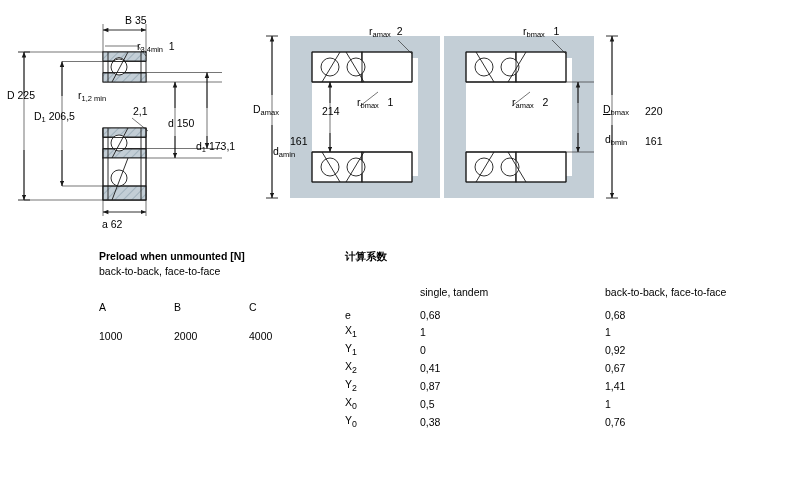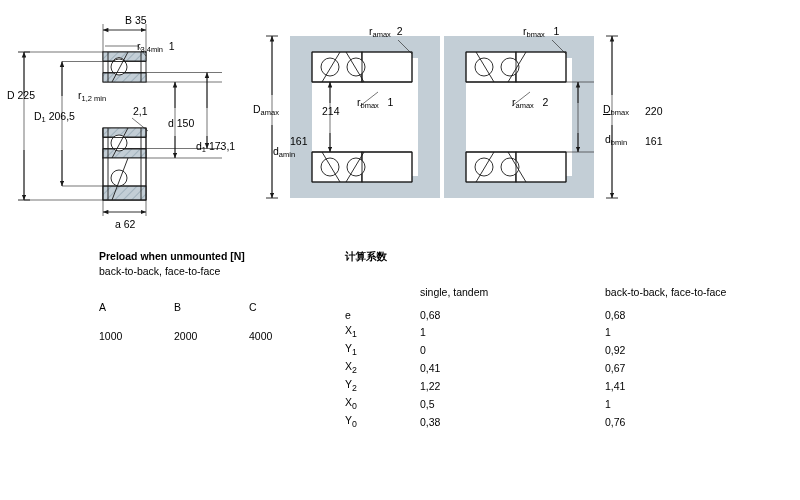--- a/index.html
+++ b/index.html
@@ -207,21 +207,21 @@
 </svg>
 
 <div class="lbl" style="left:99px;top:14px;padding-left:26px;">B  35</div>
 <div class="lbl" style="left:137px;top:40px;">r<sub>3,4min</sub>&nbsp;&nbsp;1</div>
 <div class="lbl" style="left:7px;top:89px;">D  225</div>
 <div class="lbl" style="left:34px;top:110px;">D<sub>1</sub>&nbsp;206,5</div>
 <div class="lbl" style="left:78px;top:89px;">r<sub>1,2 min</sub></div>
 <div class="lbl" style="left:133px;top:105px;">2,1</div>
 <div class="lbl" style="left:168px;top:117px;">d  150</div>
 <div class="lbl" style="left:196px;top:140px;">d<sub>1</sub>&nbsp;173,1</div>
-<div class="lbl" style="left:115px;top:218px;">a  62</div>
+<div class="lbl" style="left:102px;top:218px;">a  62</div>
 
 <div class="lbl" style="left:369px;top:25px;">r<sub>amax</sub>&nbsp;&nbsp;2</div>
 <div class="lbl" style="left:253px;top:103px;">D<sub>amax</sub></div>
 <div class="lbl" style="left:290px;top:105px;margin-left:32px;">214</div>
 <div class="lbl" style="left:357px;top:96px;">r<sub>bmax</sub>&nbsp;&nbsp;&nbsp;1</div>
 <div class="lbl" style="left:273px;top:133px;margin-top:12px;">d<sub>amin</sub></div>
 <div class="lbl" style="left:290px;top:135px;">161</div>
 
 <div class="lbl" style="left:523px;top:25px;">r<sub>bmax</sub>&nbsp;&nbsp;&nbsp;1</div>
 <div class="lbl" style="left:512px;top:96px;">r<sub>amax</sub>&nbsp;&nbsp;&nbsp;2</div>
@@ -283,21 +283,21 @@
       <td>0</td>
       <td>0,92</td>
     </tr>
     <tr>
       <td>X<sub>2</sub></td>
       <td>0,41</td>
       <td>0,67</td>
     </tr>
     <tr>
       <td>Y<sub>2</sub></td>
-      <td>1,22</td>
+      <td>0,87</td>
       <td>1,41</td>
     </tr>
     <tr>
       <td>X<sub>0</sub></td>
       <td>0,5</td>
       <td>1</td>
     </tr>
     <tr>
       <td>Y<sub>0</sub></td>
       <td>0,38</td>

